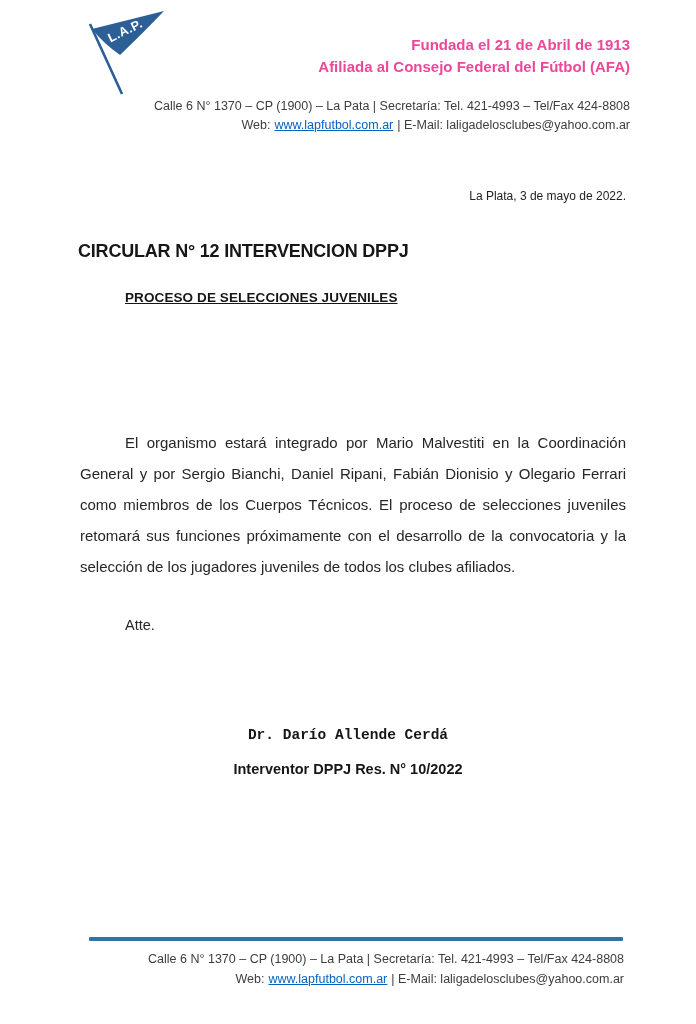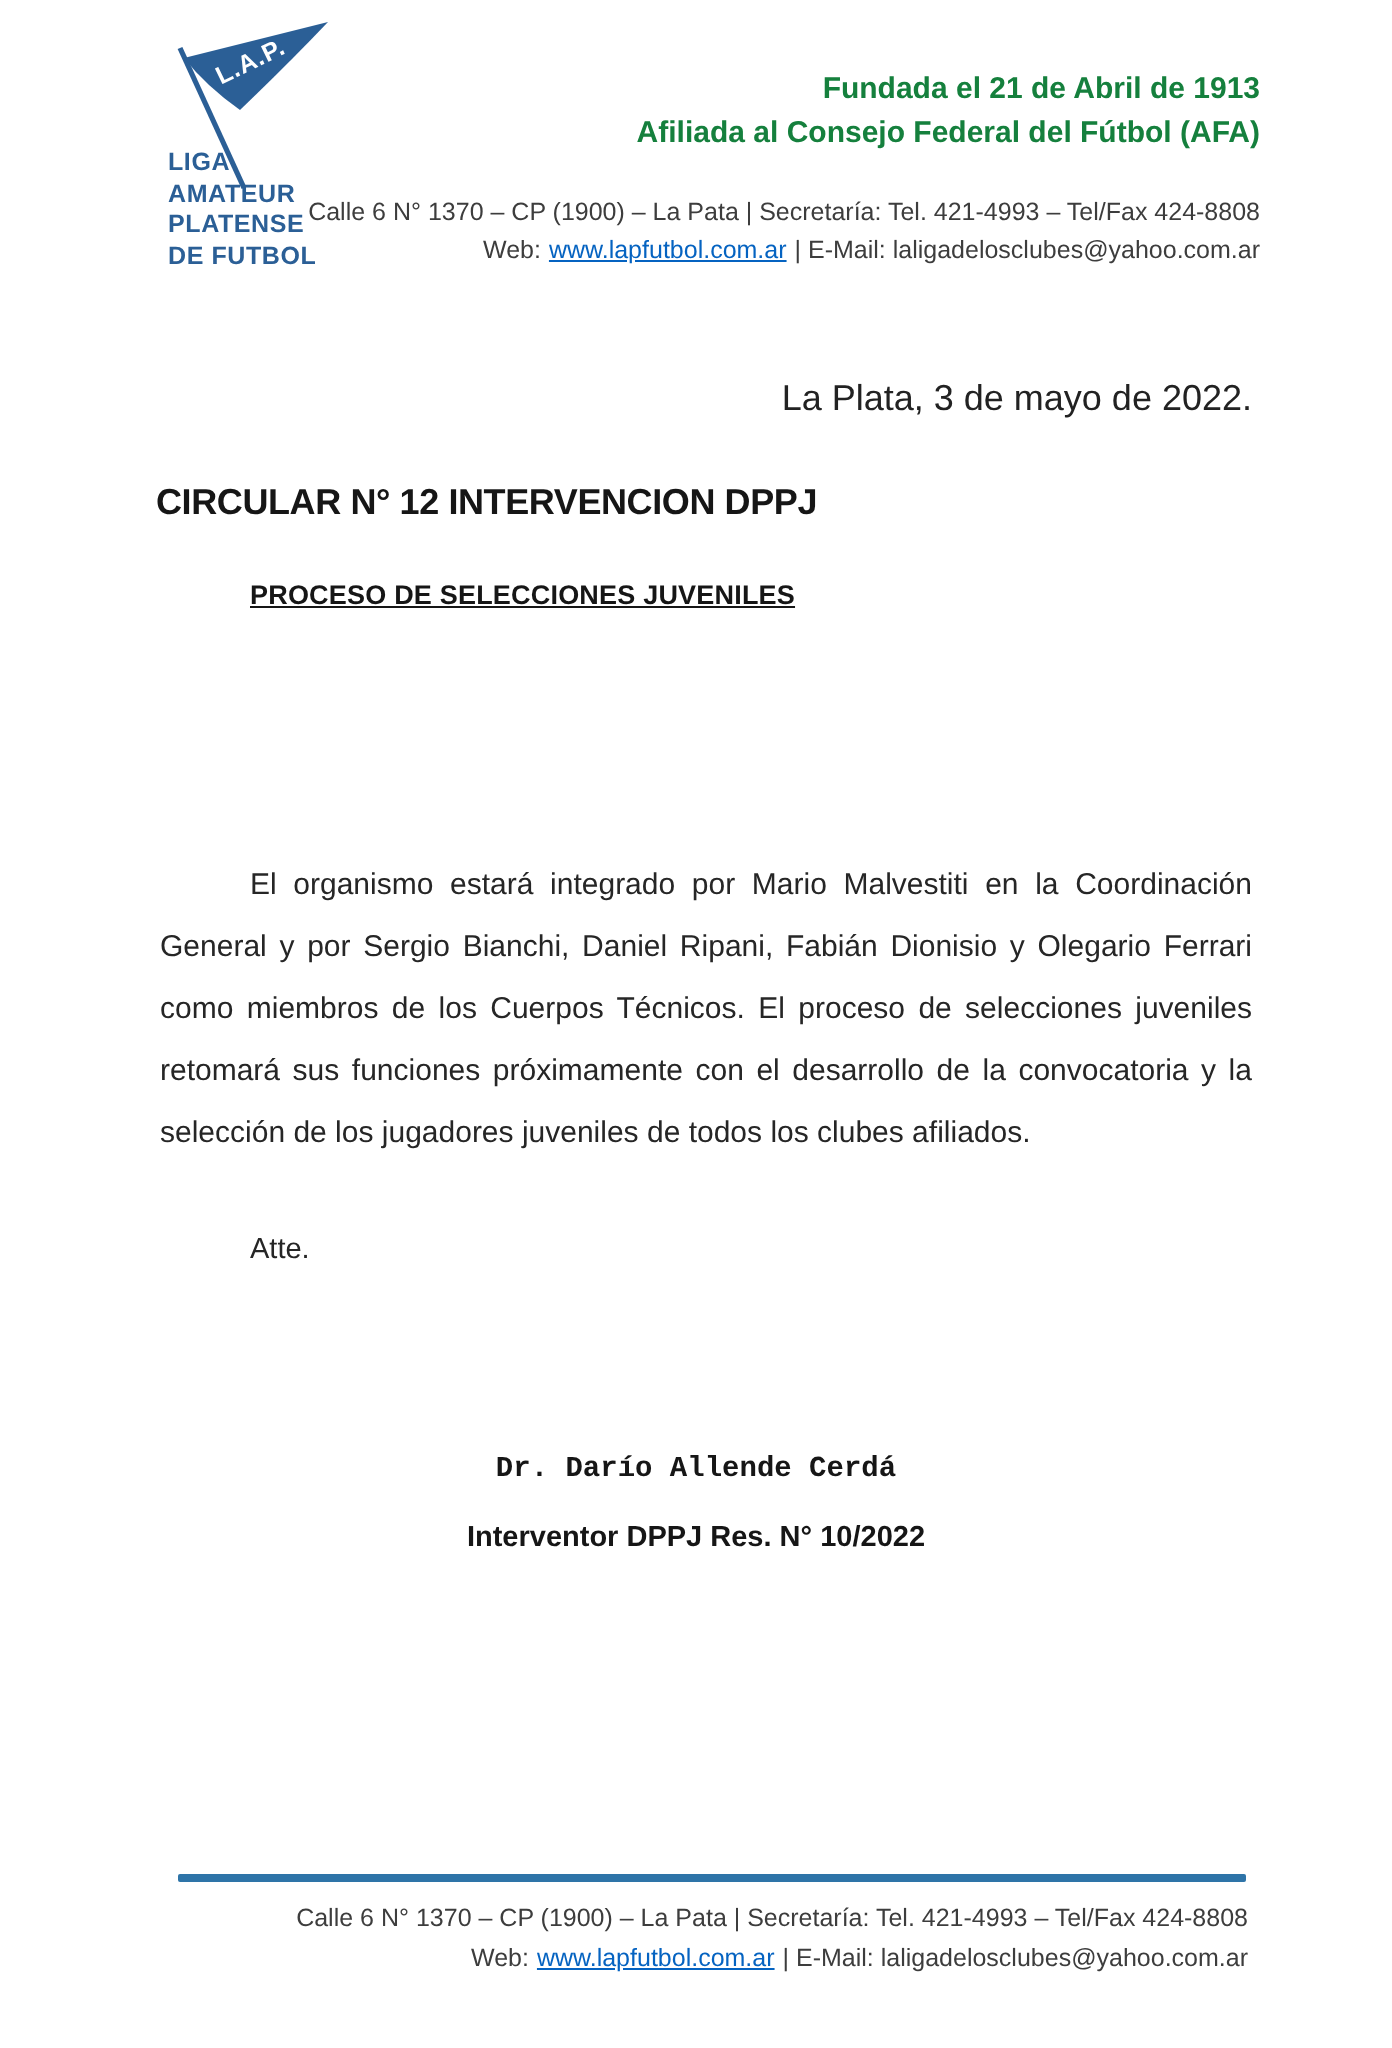--- a/index.html
+++ b/index.html
@@ -18,35 +18,35 @@
   
   .logo-flag { position: absolute; left: 80px; top: 8px; width: 100px; height: 108px; }
   .org-lines {
     position: absolute; left: 84px; top: 74px;
     font-weight: bold; font-size: 12.5px; line-height: 15.5px;
     color: var(--logo_blue); letter-spacing: 0.3px; white-space: nowrap;
   }
   .header-right {
     position: absolute; right: 66px; top: 34px;
     text-align: right; font-weight: bold; font-size: 15px; line-height: 22px;
-    color: #15803d;
+    color: #ec4899;
   }
   .contact {
     position: absolute; right: 66px; top: 97px;
     text-align: right; font-size: 12.5px; line-height: 19px; color: #3d3d3d;
     white-space: nowrap;
   }
   .weblink {
     color: var(--link_blue); text-decoration: underline; cursor: pointer; margin: 0 4px 0 4px;
   }
 
   
   .date-line {
     position: absolute; right: 70px; top: 189px;
-    font-size: 18px; color: #222;
+    font-size: 12px; color: #222;
   }
   .doc-title {
     position: absolute; left: 78px; top: 241px;
     font-size: 18px; font-weight: bold; color: #161616; letter-spacing: -0.2px;
     margin: 0;
   }
   .doc-subtitle {
     position: absolute; left: 125px; top: 290px;
     font-size: 13.5px; font-weight: bold; color: #161616;
     text-decoration: underline; letter-spacing: 0.1px;
@@ -85,26 +85,20 @@
 </head>
 <body style="--logo_blue: #2b5f96; --link_blue: #0563c1; --rule_blue: #2e74a8; --text_dark: #262626;">
 
 <div class="page">
 
   <svg class="logo-flag" viewBox="0 0 100 108" xmlns="http://www.w3.org/2000/svg" aria-hidden="true">
     <line x1="10" y1="16" x2="42" y2="86" stroke="#2b5f96" stroke-width="2.6"></line>
     <path d="M 12,21 L 84,3 Q 65,23 40,47 Q 23,35 12,21 Z" fill="#2b5f96"></path>
     <text x="26" y="29" transform="rotate(-26 40 22)" fill="#ffffff" font-family="Liberation Sans, sans-serif" font-size="12.5" font-weight="bold" letter-spacing="0.5">L.A.P.</text>
   </svg>
-  <div class="org-lines">
-    <div>LIGA</div>
-    <div>AMATEUR</div>
-    <div>PLATENSE</div>
-    <div>DE  FUTBOL</div>
-  </div>
 
   <div class="header-right">
     <div>Fundada el 21 de Abril de 1913</div>
     <div>Afiliada al Consejo Federal del Fútbol (AFA)</div>
   </div>
 
   <div class="contact">
     <div>Calle 6 N° 1370 – CP (1900) – La Pata | Secretaría: Tel. 421-4993 – Tel/Fax 424-8808</div>
     <div><span>Web:</span><a class="weblink">www.lapfutbol.com.ar</a><span>| E-Mail: laligadelosclubes@yahoo.com.ar</span></div>
   </div>

